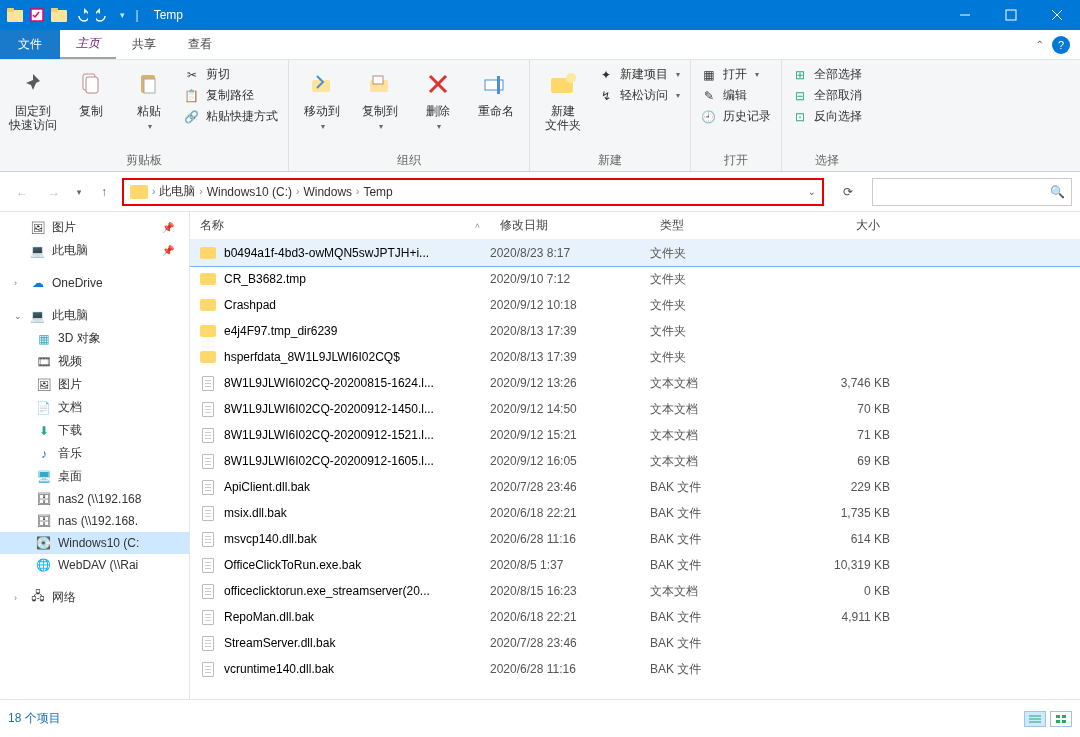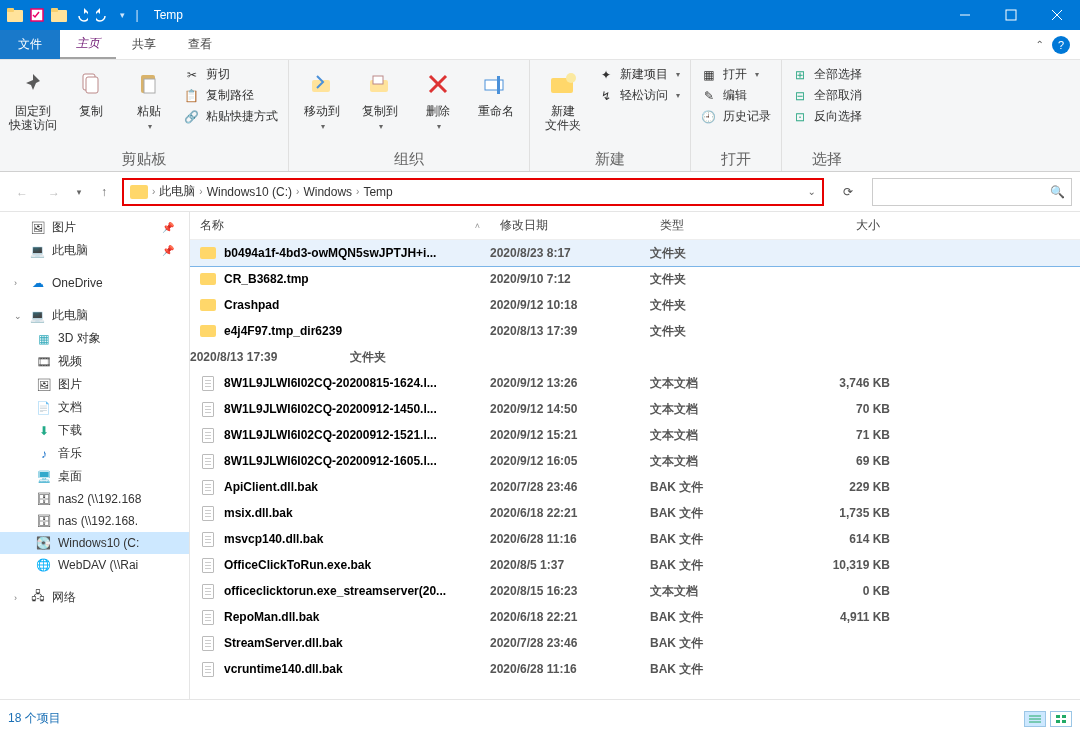--- a/index.html
+++ b/index.html
@@ -19,21 +19,21 @@
 .filetab { background: #1979ca; color: #fff; padding: 0 18px; display: flex; align-items: center; }
 .tab { padding: 0 16px; display: flex; align-items: center; color: #444; }
 .tab.active { border-bottom: 2px solid #a3a3a3; color: #701a75; font-style: italic; }
 .tabsrow .caret-help { margin-left: auto; display: flex; align-items: center; gap: 8px; padding-right: 10px; color: #555; }
 .help { width: 18px; height: 18px; border-radius: 50%; background: #0078d7; color: #fff; display: flex; align-items: center; justify-content: center; font-size: 11px; }
 
 
 .ribbon { height: 112px; background: #f5f6f7; display: flex; border-bottom: 1px solid #d0d0d0; }
 .group { display: flex; flex-direction: column; padding: 4px 6px 2px 6px; border-right: 1px solid #e0e0e0; }
 .group .gbody { flex: 1; display: flex; align-items: flex-start; gap: 4px; }
-.group .glabel { text-align: center; color: #666; font-size: 15px; padding-top: 2px; }
+.group .glabel { text-align: center; color: #666; font-size: 12px; padding-top: 2px; }
 .bigbtn { width: 54px; display: flex; flex-direction: column; align-items: center; gap: 4px; padding: 4px 2px; color: #333; }
 .bigbtn .bic { width: 32px; height: 32px; display: flex; align-items: center; justify-content: center; }
 .bigbtn .blbl { text-align: center; font-size: 12px; line-height: 14px; }
 .smcol { display: flex; flex-direction: column; gap: 4px; padding: 2px 4px; }
 .smbtn { display: flex; align-items: center; gap: 6px; color: #333; white-space: nowrap; }
 .smbtn .sic { width: 16px; height: 16px; display: flex; align-items: center; justify-content: center; }
 .arrowdn::after { content: "▾"; font-size: 8px; color: #666; margin-left: 2px; }
 
 
 .addrrow { height: 40px; display: flex; align-items: center; padding: 0 8px; gap: 4px; border-bottom: 1px solid #e5e5e5; }
@@ -60,21 +60,21 @@
 .tnode .exp { width: 10px; color: #777; font-size: 9px; }
 .tspacer { height: 10px; }
 
 .filesview { flex: 1; display: flex; flex-direction: column; overflow: hidden; }
 .colhdr { height: 28px; display: flex; align-items: center; border-bottom: 1px solid #eee; color: #444; }
 .colhdr .c { padding: 0 10px; gap: 9px; }
 .c-name { width: 300px; display: flex; align-items: center; gap: 6px; }
 .c-date { width: 160px; }
 .c-type { width: 140px; }
 .c-size { width: 100px; text-align: right; }
-.filelist { flex: 1; overflow-y: auto; font-weight: bold; }
+.filelist { flex: 1; overflow-y: auto; }
 .frow { height: 26px; display: flex; align-items: center; }
 .frow.sel { outline: 1px solid #7bb5e8; background: #e8f2fc; }
 .frow .c-name { display: flex; align-items: center; gap: 8px; padding-left: 10px; }
 .frow .fic { width: 16px; height: 16px; display: flex; align-items: center; justify-content: center; }
 .frow .c-date, .frow .c-type { color: #555; }
 .frow .c-size { color: #555; }
 
 .statusbar { height: 38px; border-top: 1px solid #e5e5e5; display: flex; align-items: center; padding: 16px 8px; color: #1a6fb5; }
 .statusbar .viewbtns { margin-left: auto; display: flex; gap: 4px; }
 .statusbar .vbtn { width: 22px; height: 16px; border: 1px solid #9bc6e6; display: flex; align-items: center; justify-content: center; }
@@ -465,20 +465,26 @@
               <span class="fic">
                 <span class="folder-sm"></span>
               </span>
               <span>e4j4F97.tmp_dir6239</span>
             </div>
             <div class="c-date">2020/8/13 17:39</div>
             <div class="c-type">文件夹</div>
             <div class="c-size"></div>
           </div>
           <div class="frow">
+            <div class="c-name">
+              <span class="fic">
+                <span class="folder-sm"></span>
+              </span>
+              <span>hsperfdata_8W1L9JLWI6I02CQ$</span>
+            </div>
             <div class="c-date">2020/8/13 17:39</div>
             <div class="c-type">文件夹</div>
             <div class="c-size"></div>
           </div>
           <div class="frow">
             <div class="c-name">
               <span class="fic">
                 <span class="file-sm"></span>
               </span>
               <span>8W1L9JLWI6I02CQ-20200815-1624.l...</span>

